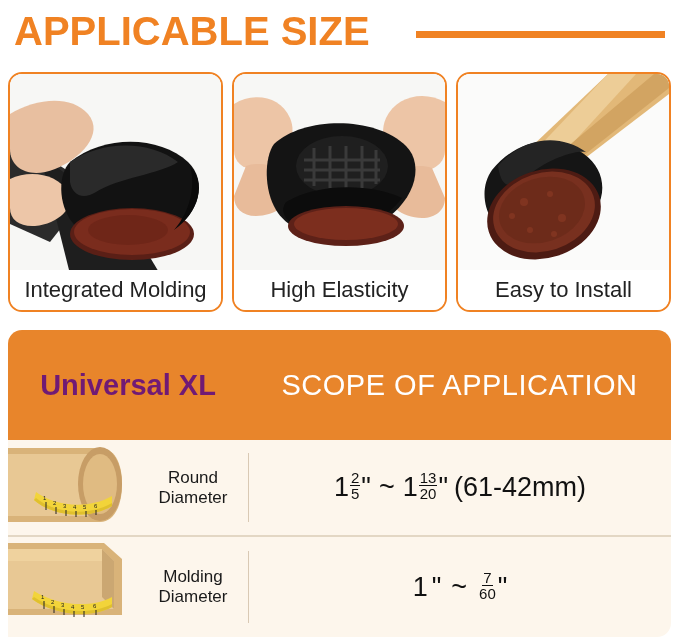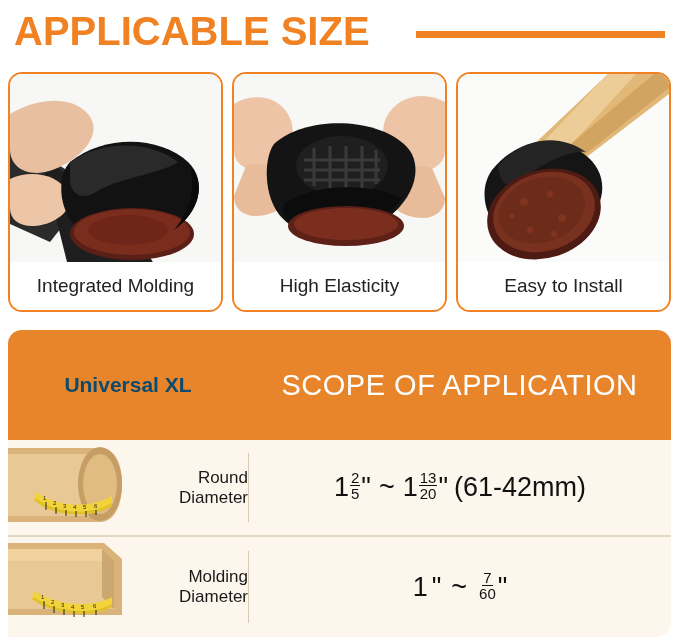--- a/index.html
+++ b/index.html
@@ -39,36 +39,36 @@
     position:relative;
     background:#ffffff;
     box-sizing:border-box;
   }
   .card-photo{
     position:absolute;left:0;top:0;right:0;height:200px;
     background:#f4f4f4;
     overflow:hidden;
   }
   .card-caption{
-    position:absolute;left:0;right:0;bottom:0;height:48px;
+    position:absolute;left:0;right:0;bottom:0;height:40px;
     display:flex;align-items:center;justify-content:center;
-    font-size:19px;color:#222;
+    font-size:22px;color:#222;
     background:#ffffff;
   }
 
   
   .table-head{
     position:absolute;left:8px;top:330px;width:663px;height:110px;
     background:#E8852B;
     border-radius:14px 14px 0 0;
     display:flex;align-items:center;
     box-sizing:border-box;
   }
   .table-head .left{
-    width:240px;text-align:center;color:#0c4a6e;font-size:21px;font-weight:bold;
+    width:240px;text-align:center;color:#701a75;font-size:29px;font-weight:bold;
   }
   .table-head .right{
     flex:1;text-align:center;color:#fff;font-size:29px;letter-spacing:0.5px;
   }
 
   
   .spec{
     position:absolute;left:8px;width:663px;
     background:#FDF6EC;
     display:flex;align-items:center;
@@ -77,21 +77,21 @@
   .spec-1{top:440px;height:95px;}
   .spec-2{top:537px;height:100px;border-radius:0 0 14px 14px;}
   .spec-divider{
     position:absolute;left:8px;top:535px;width:663px;height:2px;
     background:#E3D7C4;
   }
   .spec-img{
     width:130px;height:100%;position:relative;overflow:hidden;
   }
   .spec-label{
-    width:110px;text-align:right;font-size:17px;color:#1a1a1a;line-height:1.15;
+    width:110px;text-align:center;font-size:17px;color:#1a1a1a;line-height:1.15;
   }
   .spec-vline{
     width:1px;height:72%;background:#D9C9B4;
   }
   .spec-value{
     flex:1;text-align:center;font-size:27px;color:#111;
     display:flex;align-items:center;justify-content:center;
     white-space:nowrap;
   }
   .frac{

